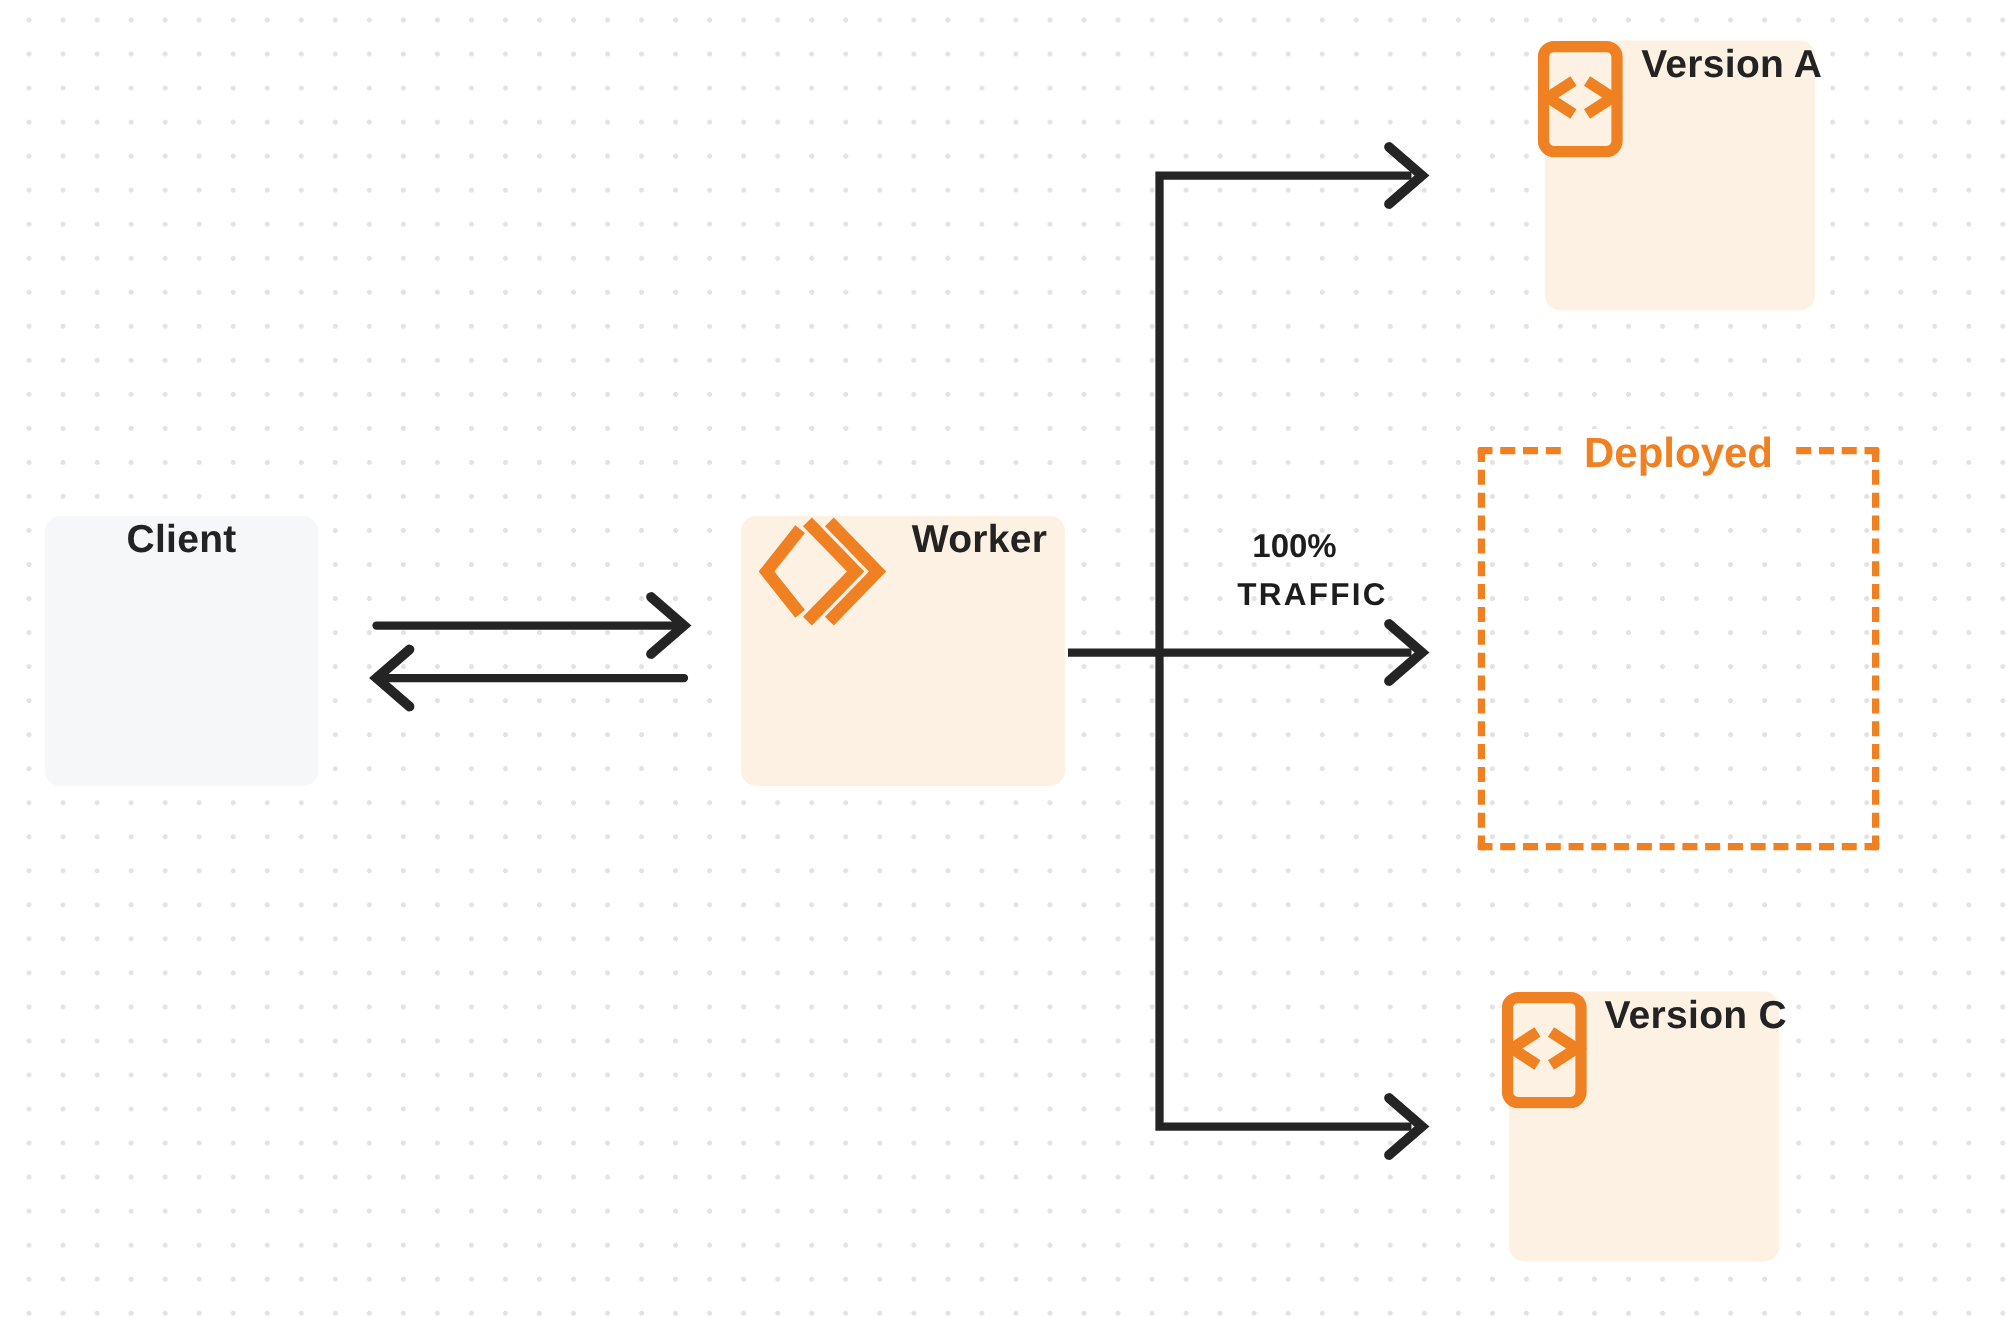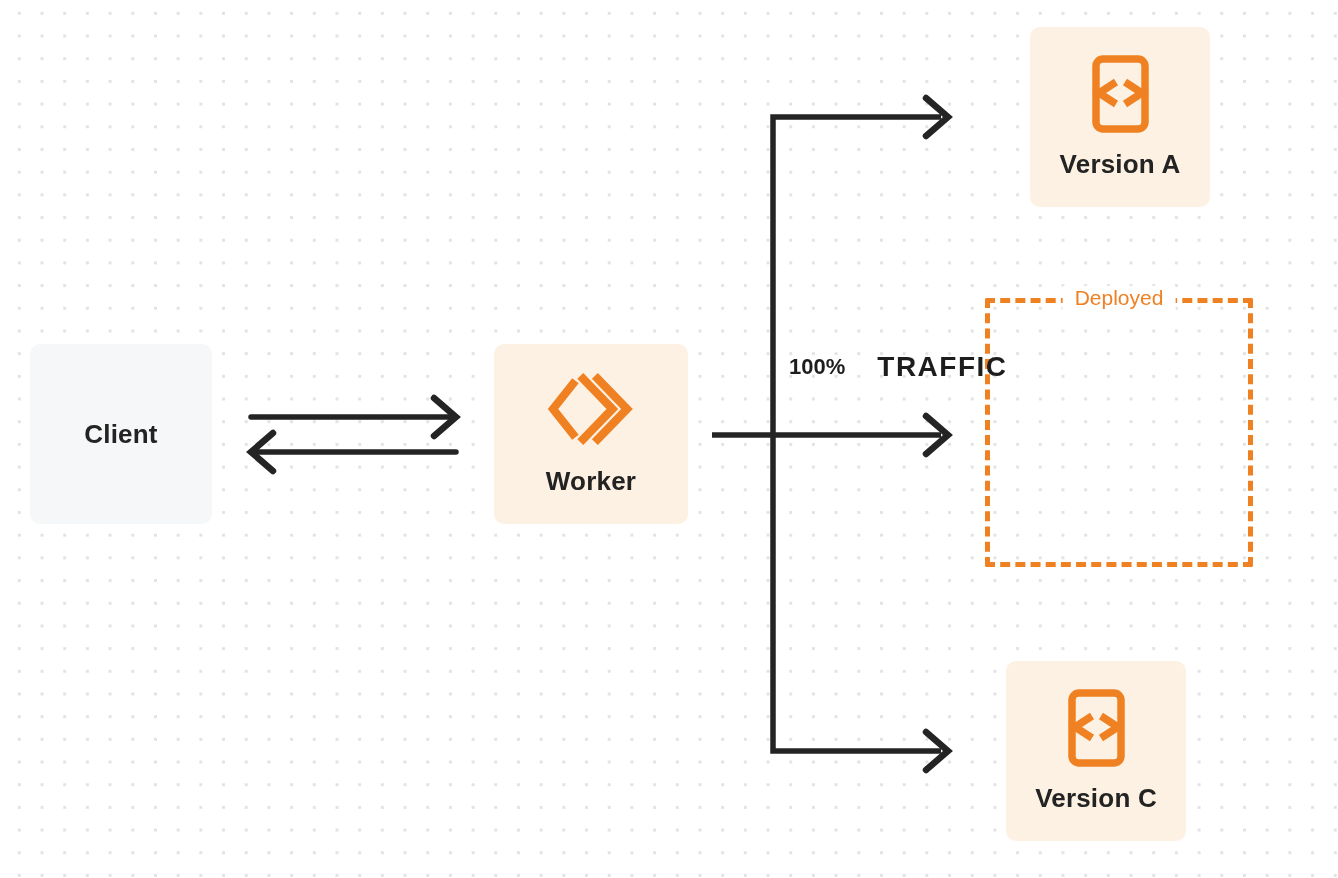--- a/index.html
+++ b/index.html
@@ -20,39 +20,38 @@
   svg.arrow-layer {
     position: absolute;
     left: 0; top: 0;
     width: 1338px; height: 878px;
     pointer-events: none;
   }
   .node {
     position: absolute;
     border-radius: 10px;
     display: flex;
-    flex-direction: column;
-    align-items: center;
+    align-items: flex-start;
     justify-content: center;
   }
   .node .label {
     font-weight: bold;
     font-size: 26px;
     color: #232323;
     letter-spacing: 0.2px;
     white-space: nowrap;
   }
   .client-node {
     left: 30px; top: 344px;
     width: 182px; height: 180px;
     background: #f6f7f8;
   }
   .worker-node {
     left: 494px; top: 344px;
-    width: 194px; height: 180px;
+    width: 216px; height: 180px;
     background: #fcf1e2;
     gap: 16px;
   }
   .version-node {
     width: 180px; height: 180px;
     background: #fcf1e2;
     gap: 12px;
   }
   .version-a { left: 1030px; top: 27px; }
   .version-b { left: 1030px; top: 345px; }
@@ -64,38 +63,38 @@
     width: 268px; height: 269px;
     border: 5px dashed #ef8123;
     border-radius: 2px;
   }
   .deployed-label {
     position: absolute;
     left: 1119px; top: 286px;
     transform: translateX(-50%);
     background: #ffffff;
     padding: 0 12px;
-    font-weight: normal;
-    font-size: 21px;
+    font-weight: bold;
+    font-size: 28px;
     color: #ef8123;
     white-space: nowrap;
   }
   .traffic-label {
     position: absolute;
     left: 789px; top: 351px;
     width: 148px;
     display: flex;
-    flex-direction: row;
+    flex-direction: column;
     align-items: center;
     gap: 8px;
     font-weight: bold;
     color: #1d1d1d;
   }
   .traffic-label .line1 { font-size: 22px; }
-  .traffic-label .line2 { font-size: 28px; letter-spacing: 1.5px; margin-left: 24px; }
+  .traffic-label .line2 { font-size: 21px; letter-spacing: 1.5px; margin-left: 24px; }
 </style>
 </head>
 <body>
 
 <div class="canvas">
 
   <svg class="arrow-layer" viewBox="0 0 1338 878" fill="none" xmlns="http://www.w3.org/2000/svg">
 
     <g stroke="#242424" stroke-width="5.5" stroke-linecap="round" stroke-linejoin="miter">
       <line x1="251" y1="417" x2="450" y2="417"></line>

